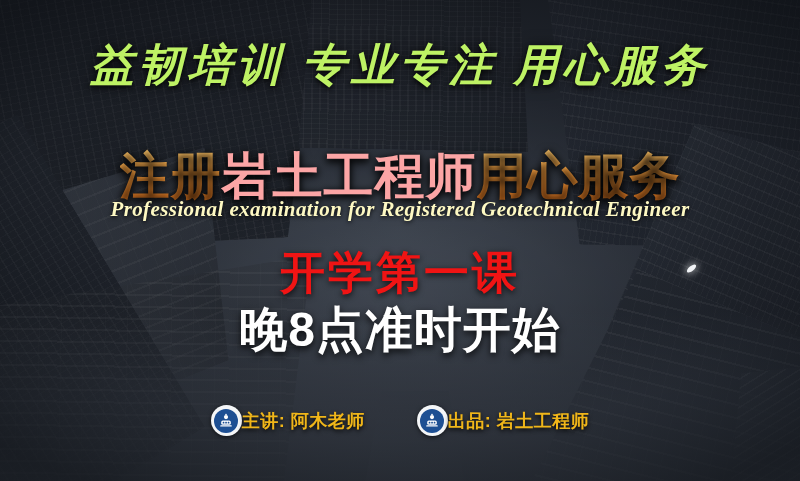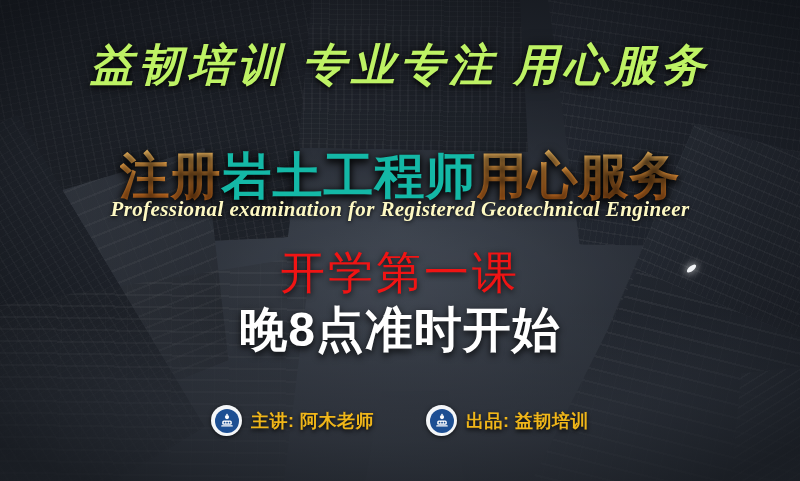--- a/index.html
+++ b/index.html
@@ -175,57 +175,57 @@
     text-shadow:0 2px 6px rgba(0,0,0,.8);
   }
   .t-gold{
     color:#e8862f;
     background:linear-gradient(to bottom,#f6c46a 0%,#ef9a3c 42%,#d96f1c 100%);
     -webkit-background-clip:text;background-clip:text;
     -webkit-text-fill-color:transparent;
     filter:drop-shadow(0 2px 4px rgba(0,0,0,.75));
   }
   .t-red{
-    color:#14b8a6;
+    color:#fca5a5;
     filter:drop-shadow(0 2px 4px rgba(0,0,0,.75));
   }
 
   .subtitle{
     position:absolute;top:197px;left:0;right:0;
     text-align:center;white-space:nowrap;
     font-family:"Liberation Serif","DejaVu Serif",serif;
     font-style:italic;font-weight:bold;
     font-size:21px;letter-spacing:.4px;
     color:#fef9c3;
     text-shadow:0 1px 4px rgba(0,0,0,.9);
   }
 
   .lead{
     position:absolute;top:243px;left:0;right:0;
     text-align:center;white-space:nowrap;
-    font-size:45px;font-weight:normal;letter-spacing:3px;
+    font-size:45px;font-weight:bold;letter-spacing:3px;
     color:#f01414;
     text-shadow:0 2px 6px rgba(0,0,0,.8);
   }
 
   .time{
     position:absolute;top:298px;left:0;right:0;
     text-align:center;white-space:nowrap;
     font-size:48px;font-weight:bold;letter-spacing:1px;
     color:#ffffff;
     text-shadow:0 3px 7px rgba(0,0,0,.85);
   }
 
   
   .credits{
     position:absolute;top:405px;left:0;right:0;
     display:flex;justify-content:center;align-items:center;
     gap:52px;
   }
-  .credit{display:flex;align-items:center;gap:9px;}
+  .credit{display:flex;align-items:center;}
   .credit-icon{
     width:31px;height:31px;border-radius:50%;
     background:#f4f6f8;
     display:flex;align-items:center;justify-content:center;
     box-shadow:0 1px 4px rgba(0,0,0,.6);
     flex:0 0 auto;
   }
   .credit-icon .inner{
     width:24px;height:24px;border-radius:50%;
     background:#1d4f93;
@@ -322,18 +322,18 @@
               <circle cx="8" cy="4.1" r="2.1" fill="#ffffff"></circle>
               <path d="M8 0.6 L9.1 2.1 L6.9 2.1 Z" fill="#ffffff"></path>
               <rect x="3.2" y="7.4" width="9.6" height="4.4" rx="1.6" fill="#ffffff"></rect>
               <rect x="4.7" y="8.7" width="1.7" height="1.8" rx="0.5" fill="#1d4f93"></rect>
               <rect x="7.2" y="8.7" width="1.7" height="1.8" rx="0.5" fill="#1d4f93"></rect>
               <rect x="9.7" y="8.7" width="1.7" height="1.8" rx="0.5" fill="#1d4f93"></rect>
               <rect x="2.2" y="12.3" width="11.6" height="1.2" rx="0.6" fill="#ffffff"></rect>
             </svg>
           </span>
         </span>
-        <span class="credit-text">出品: 益韧培训</span>
+        <span class="credit-text">出品: 岩土工程师</span>
       </div>
 
     </div>
   </div>
 </div>
 
 </body></html>

